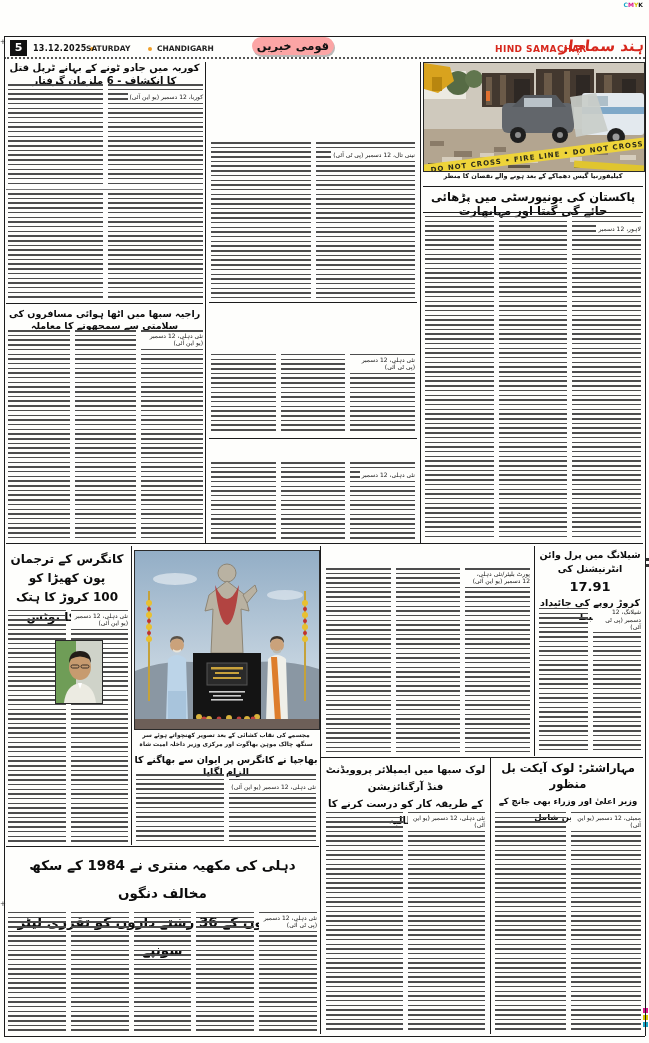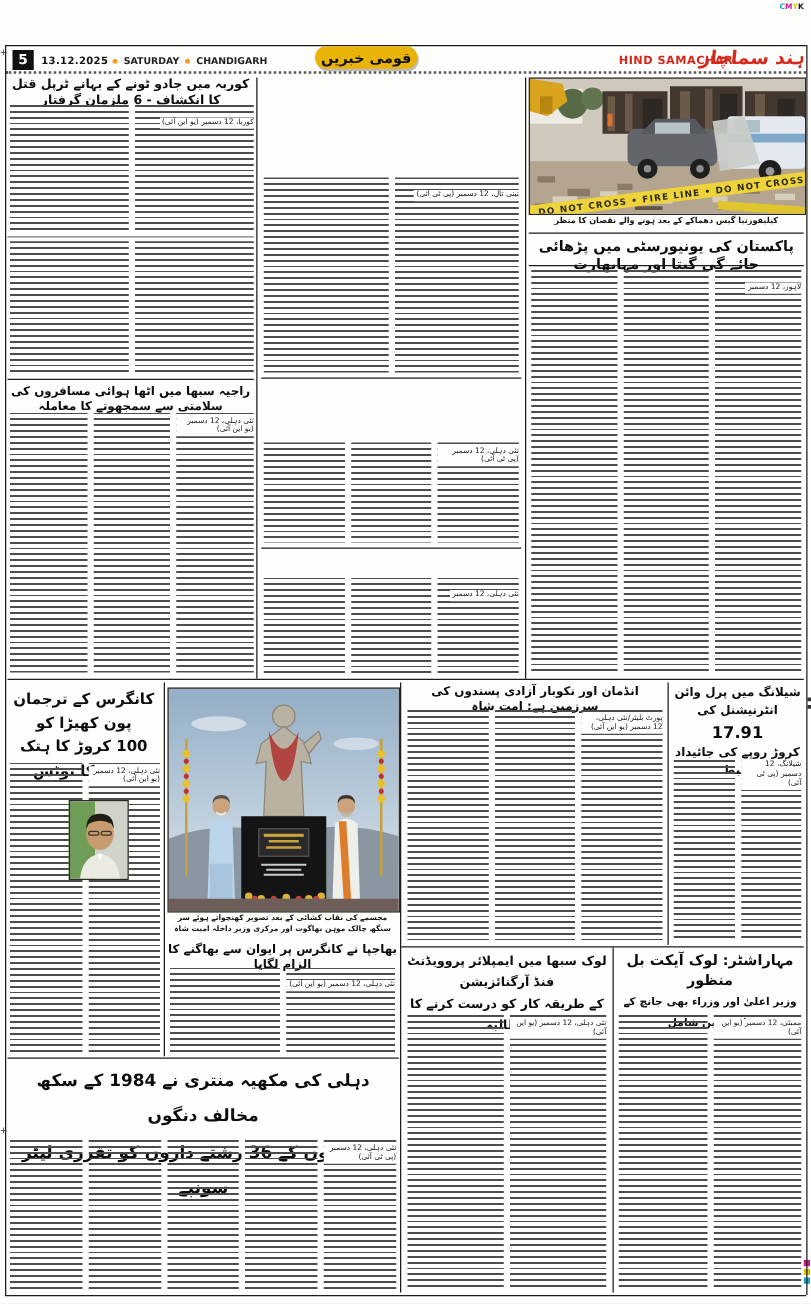--- a/index.html
+++ b/index.html
@@ -44,25 +44,25 @@
   <div class="rule-h" style="left:4px;top:36px;width:641px;"></div>
   <div class="rule-h dotted" style="left:4px;top:57px;width:641px;"></div>
   <div class="rule-h" style="left:4px;top:1036px;width:641px;"></div>
   <div class="rule-v" style="left:4px;top:36px;height:1000px;"></div>
   <div class="rule-v" style="left:645px;top:36px;height:1000px;"></div>
 
   <div class="abs" style="left:10px;top:40px;width:17px;height:16px;background:#111;color:#fff;
        font-size:11px;font-weight:bold;text-align:center;line-height:16px;">5</div>
   <div class="abs" style="left:33px;top:44px;font-size:8px;font-weight:bold;letter-spacing:.3px;">13.12.2025</div>
   <div class="dot" style="left:90px;top:47px;"></div>
-  <div class="abs" style="left:99px;top:44px;font-size:7.5px;font-weight:bold;color:#222;">SATURDAY</div>
+  <div class="abs" style="left:86px;top:44px;font-size:7.5px;font-weight:bold;color:#222;">SATURDAY</div>
   <div class="dot" style="left:148px;top:47px;"></div>
   <div class="abs" style="left:157px;top:44px;font-size:7.5px;font-weight:bold;color:#222;">CHANDIGARH</div>
 
-  <div class="badge" style="left:252px;top:37px;width:82px;height:18px;background:#eab308;
+  <div class="badge" style="left:252px;top:37px;width:82px;height:18px;background:#fca5a5;
        font-size:11.5px;line-height:18px;color:#111;">قومی خبریں</div>
 
   <div class="abs" style="left:495px;top:44px;font-size:9px;font-weight:bold;color:#d7281d;letter-spacing:.4px;">HIND SAMACHAR</div>
   <div class="abs" style="left:566px;top:37px;width:78px;font-size:15px;font-weight:bold;color:#d7281d;
        direction:rtl;text-align:left;transform:skewX(-6deg);white-space:nowrap;">ہند سماچار</div>
 
   <div class="rule-v" style="left:205px;top:62px;height:481px;"></div>
   <div class="rule-v" style="left:420px;top:62px;height:481px;"></div>
   <div class="rule-h" style="left:6px;top:543px;width:637px;"></div>
   <div class="rule-v" style="left:131px;top:546px;height:299px;"></div>
@@ -298,21 +298,20 @@
     </svg>
   </div>
   <div class="caption" style="left:134px;top:730px;width:184px;font-size:6px;">مجسمے کی نقاب کشائی کے بعد تصویر کھنچواتے ہوئے سر سنگھ چالک موہن بھاگوت اور مرکزی وزیر داخلہ امیت شاہ</div>
 
   <div class="hl" style="left:134px;top:754px;width:184px;font-size:9.5px;">بھاجپا نے کانگرس پر ایوان سے بھاگنے کا الزام لگایا</div>
   <div class="body-block" style="left:136px;top:774px;width:180px;height:68px;">
     <div class="col"><span class="dl">نئی دہلی، 12 دسمبر (یو این آئی)</span></div>
     <div class="col"></div>
   </div>
 
-  <div class="hl" style="left:324px;top:548px;width:208px;font-size:9.5px;">انڈمان اور نکوبار آزادی پسندوں کی سرزمین ہے: امت شاہ</div>
   <div class="body-block" style="left:326px;top:568px;width:204px;height:184px;">
     <div class="col"><span class="dl">پورٹ بلیئر/نئی دہلی، 12 دسمبر (یو این آئی)</span></div>
     <div class="col"></div>
     <div class="col"></div>
   </div>
 
   <div class="hl" style="left:537px;top:548px;width:106px;font-size:9.5px;line-height:1.5;">
     <span>شیلانگ میں پرل وائن انٹرنیشنل کی</span><br>
     <span style="font-size:13px;">17.91</span><br>
     <span>کروڑ روپے کی جائیداد ضبط</span>

